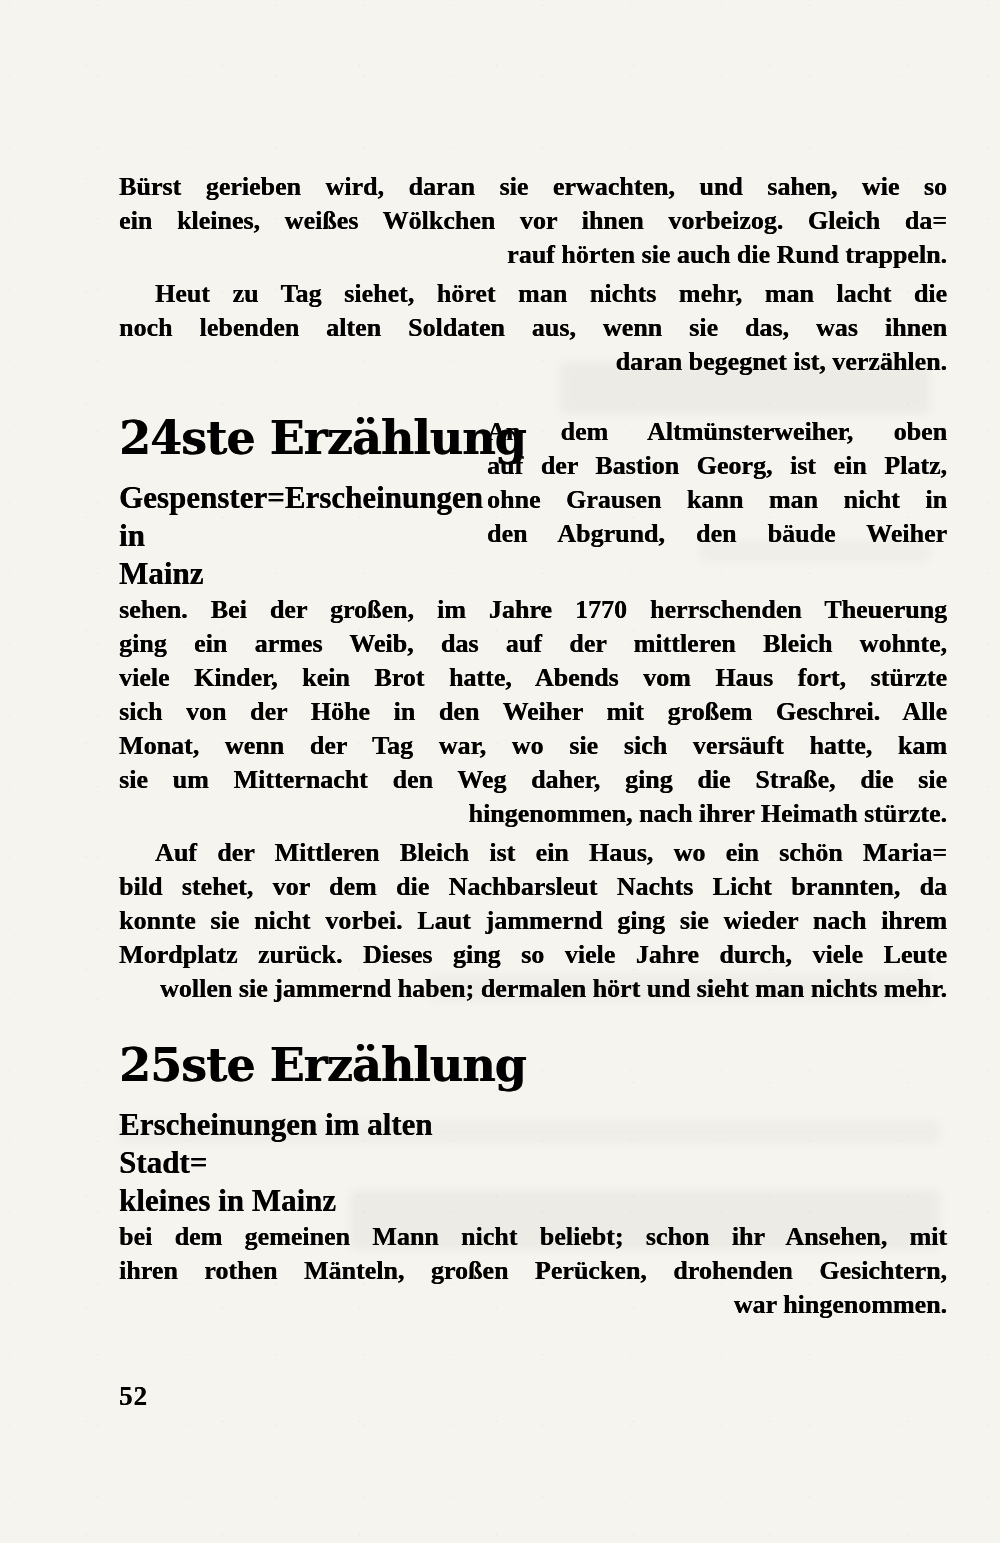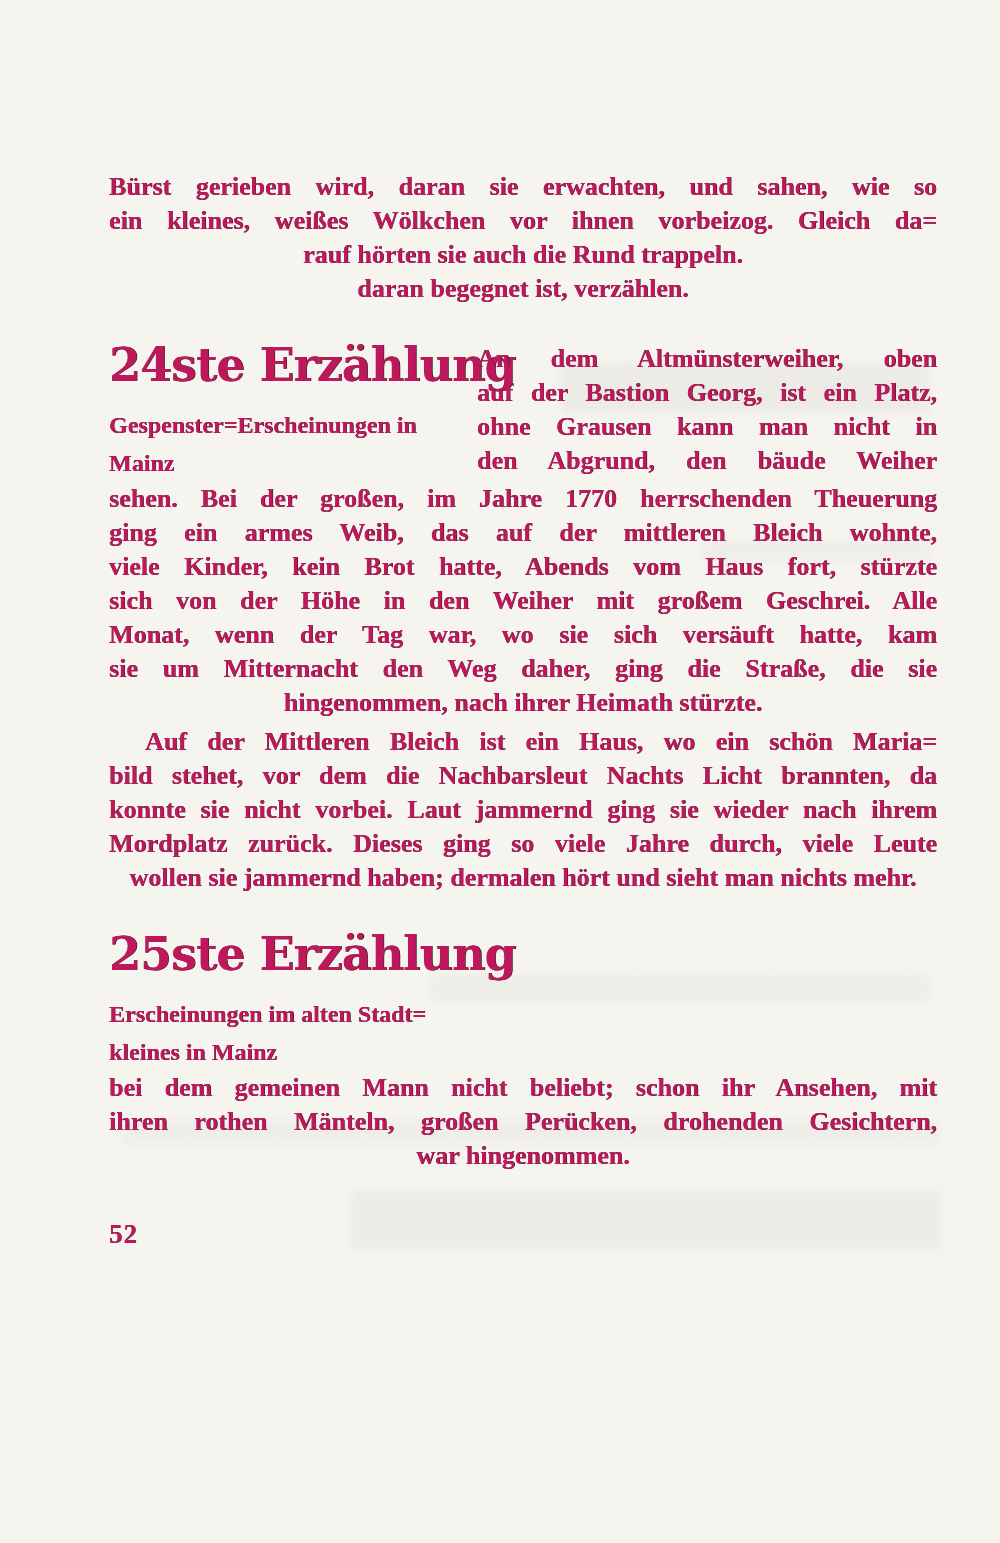--- a/index.html
+++ b/index.html
@@ -33,36 +33,36 @@
     pointer-events: none;
   }
   .sm1 { left: 560px; top: 362px;  width: 370px; height: 52px; opacity: 0.06; }
   .sm2 { left: 430px; top: 975px;  width: 500px; height: 26px; opacity: 0.05; }
   .sm3 { left: 120px; top: 1120px; width: 820px; height: 24px; opacity: 0.045; }
   .sm4 { left: 350px; top: 1190px; width: 590px; height: 60px; opacity: 0.06; }
   .sm5 { left: 700px; top: 540px;  width: 230px; height: 22px; opacity: 0.045; }
 
   .content {
     position: absolute;
-    left: 109px;
+    left: 119px;
     top: 170px;
     width: 828px;
-    color: #be185d;
+    color: #000000;
     font-weight: 700;
     font-size: 26px;
     line-height: 34px;
     text-shadow: 0.35px 0 0 #1e1913;
   }
   .jlines {
     white-space: pre-line;
     text-align: justify;
     text-align-last: justify;
   }
   .lastline {
-    text-align: center;
+    text-align: right;
     white-space: pre-line;
   }
   .indent { text-indent: 36px; }
   .pgap { margin-top: 5px; }
 
   .story { margin-top: 30px; }
   .sec-head {
     float: left;
     width: 365px;
   }
@@ -71,33 +71,33 @@
     font-family: "DejaVu Serif", serif;
     font-weight: 700;
     font-size: 46px;
     line-height: 58px;
     letter-spacing: -1px;
     text-shadow: 0.6px 0 0 #1e1913;
     white-space: nowrap;
   }
   .sec-sub {
     margin-top: 12px;
-    font-size: 24px;
+    font-size: 31px;
     line-height: 38px;
     white-space: pre-line;
   }
   .side {
     float: right;
     width: 460px;
     padding-top: 6px;
   }
   .clear { clear: both; }
 
   .page-number {
-    margin-top: 46px;
+    margin-top: 59px;
     font-size: 27px;
     line-height: 30px;
     letter-spacing: 1px;
   }
 </style>
 </head>
 <body>
 
 <div class="page">
 
@@ -106,20 +106,22 @@
   <div class="smudge sm3"></div>
   <div class="smudge sm4"></div>
   <div class="smudge sm5"></div>
 
   <div class="content">
 
     <div class="jlines">Bürst gerieben wird, daran sie erwachten, und sahen, wie so
 ein kleines, weißes Wölkchen vor ihnen vorbeizog. Gleich da=</div>
     <div class="lastline">rauf hörten sie auch die Rund trappeln.</div>
 
+    <div class="jlines indent pgap">Heut zu Tag siehet, höret man nichts mehr, man lacht die
+noch lebenden alten Soldaten aus, wenn sie das, was ihnen</div>
     <div class="lastline">daran begegnet ist, verzählen.</div>
 
     <section class="story">
       <div class="sec-head">
         <h2 class="sec-title">24ste Erzählung</h2>
         <div class="sec-sub">Gespenster=Erscheinungen in
 Mainz</div>
       </div>
       <div class="side jlines">An dem Altmünsterweiher, oben
 auf der Bastion Georg, ist ein Platz,

